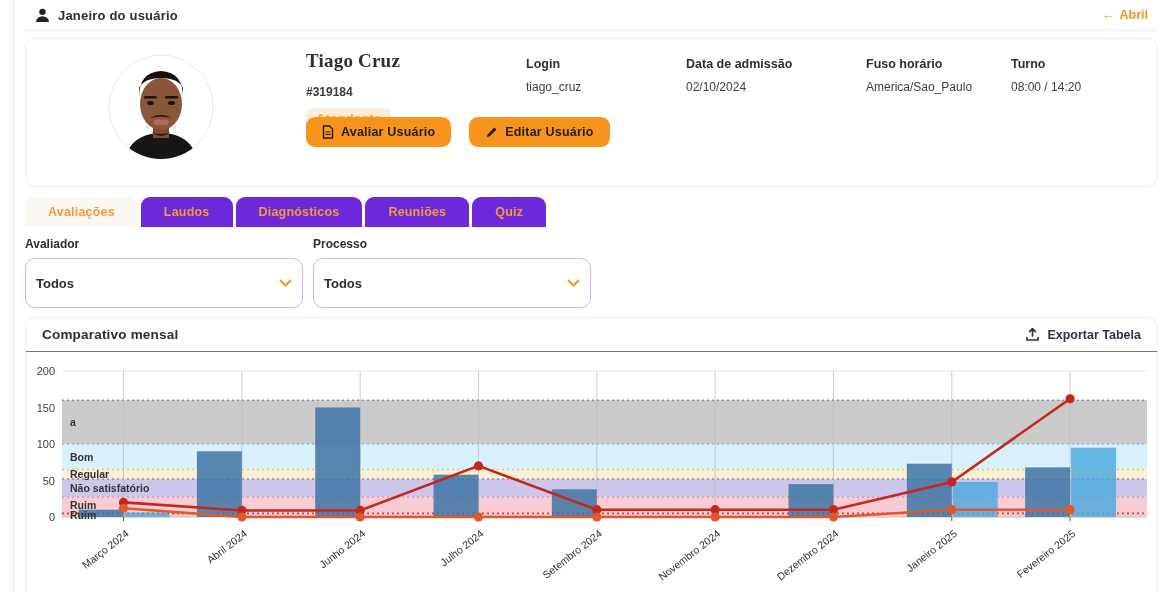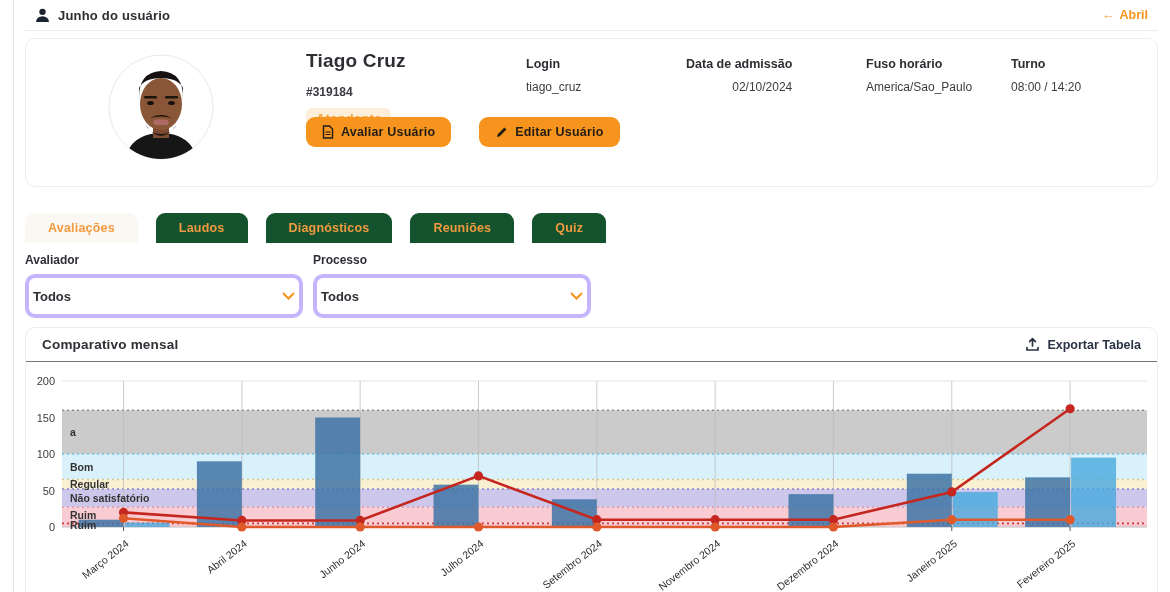--- a/index.html
+++ b/index.html
@@ -10,43 +10,43 @@
 
   
   .topbar { display:flex; align-items:center; height:31px; border-bottom:1px solid #ececec; padding:0 10px; }
   .topbar .ttl { font-size:13px; font-weight:700; margin-left:8px; letter-spacing:.2px; }
   .back { margin-left:auto; color:#f7941d; font-size:12.5px; font-weight:600; display:flex; align-items:center; gap:5px; cursor:pointer; }
 
   
   .card { position:relative; margin-top:7px; height:149px; border:1px solid #ececec; border-radius:10px; background:#fff; }
   .avatar { position:absolute; left:82px; top:15px; width:106px; height:106px; }
   .nameblock { position:absolute; left:280px; top:11px; }
-  .name { font-size:19px; font-weight:700; letter-spacing:.2px; }
+  .name { font-size:19px; font-weight:700; letter-spacing:.2px;font-family:Liberation Serif, serif; }
   .uid { font-size:12px; font-weight:600; color:#3a3a40; margin-top:13px; }
   .badge { display:inline-block; margin-top:9px; background:#fdeeda; color:#f6a53c; font-size:13px; font-weight:700;
     padding:3px 10px; border-radius:6px; letter-spacing:.2px; }
-  .btnrow { position:absolute; left:280px; top:78px; display:flex; gap:28px; }
+  .btnrow { position:absolute; left:280px; top:78px; display:flex; gap:18px; }
   .obtn { background:#f7941d; border:none; border-radius:9px; padding:8px 16px; font-size:12.5px; font-weight:700;
     color:#211d16; font-family:inherit; display:flex; align-items:center; gap:7px; cursor:pointer; letter-spacing:.2px; }
   .field { position:absolute; top:18px; }
   .field .fl { font-size:12.5px; font-weight:700; }
   .field .fv { font-size:12px; color:#3c3c42; margin-top:9px; }
-  .f0 { left:500px; } .f1 { left:660px;text-align:right; } .f2 { left:840px; } .f3 { left:985px; }
-
-  
-  .tabs { display:flex; gap:18px; margin-top:26px; }
-  .tab { background:#14532d; color:#f29a3f; font-size:12.5px; font-weight:700; padding:8px 23px;
+  .f0 { left:500px; } .f1 { left:660px; } .f2 { left:840px; } .f3 { left:985px; }
+
+  
+  .tabs { display:flex; gap:3px; margin-top:10px; }
+  .tab { background:#6d28d9; color:#f29a3f; font-size:12.5px; font-weight:700; padding:8px 23px;
     border-radius:9px 9px 0 0; cursor:pointer; letter-spacing:.2px; }
   .tab.active { background:#fbf8f3; }
 
   
   .filters { display:flex; gap:10px; margin-top:10px; }
   .fcol .flabel { font-size:12px; font-weight:700; margin-bottom:7px; }
-  .select { width:278px; height:44px; border:4px solid #c4b5fd; border-radius:10px; background:#fff;
-    display:flex; align-items:center; padding:0 4px; font-size:13px; font-weight:600; color:#2e2e35;
+  .select { width:278px; height:50px; border:1px solid #c4b5fd; border-radius:10px; background:#fff;
+    display:flex; align-items:center; padding:0 10px; font-size:13px; font-weight:600; color:#2e2e35;
     box-shadow:0 1px 2px rgba(0,0,0,.03); cursor:pointer; }
   .select .chev { margin-left:auto; }
 
   
   .chartcard { margin-top:9px; border:1px solid #ececec; border-radius:10px; height:288px; overflow:hidden; }
   .chead { display:flex; align-items:center; height:34px; padding:0 16px; border-bottom:1px solid #737373;justify-content:space-between; }
   .chead .cttl { font-size:13.5px; font-weight:600; letter-spacing:.2px; }
   .export { margin-left:auto; display:flex; align-items:center; gap:7px; font-size:12.5px; font-weight:600;
     color:#2b3346; cursor:pointer; }
   .plotwrap { padding:4px 0 0 1px; }
@@ -57,21 +57,21 @@
 
 <div class="side-rule"></div>
 
 <div class="content">
 
   <div class="topbar">
     <svg width="15" height="15" viewBox="0 0 14 14">
       <circle cx="7" cy="3.6" r="3" fill="#1c2330"></circle>
       <path d="M1 13 a6 5.4 0 0 1 12 0 z" fill="#1c2330"></path>
     </svg>
-    <span class="ttl">Junho do usuário</span>
+    <span class="ttl">Janeiro do usuário</span>
     <span class="back">
       <span>←</span>
       <span>Abril</span>
     </span>
   </div>
 
   <div class="card">
     <svg class="avatar" viewBox="0 0 106 106">
       <defs>
           <clipPath id="avc">

